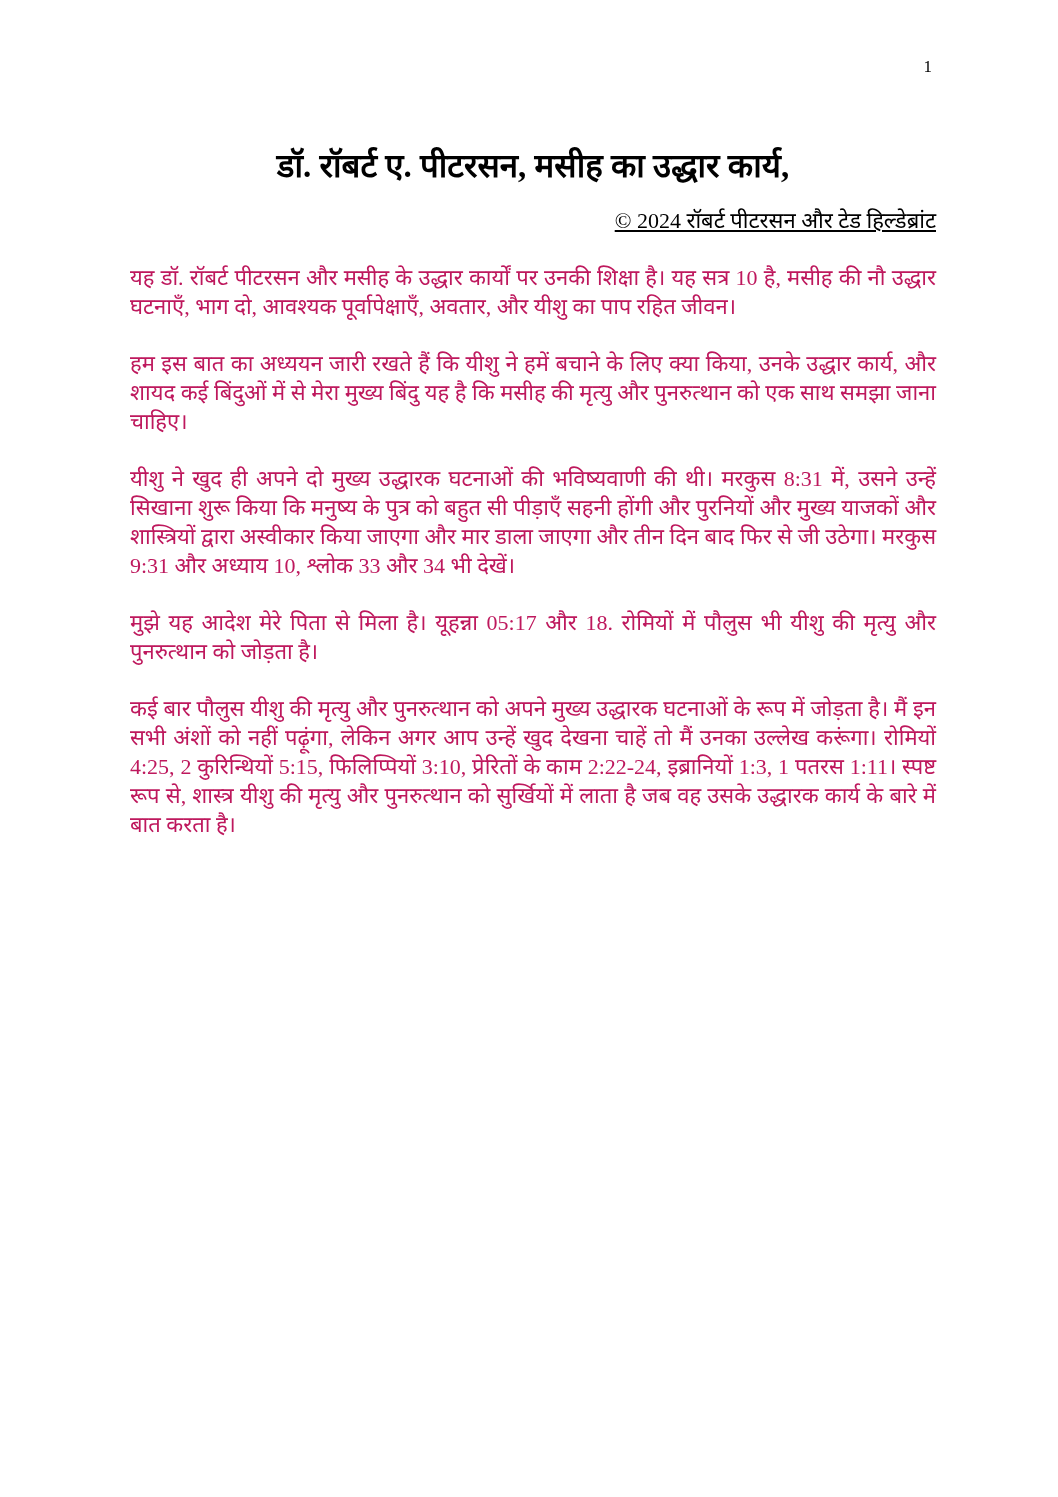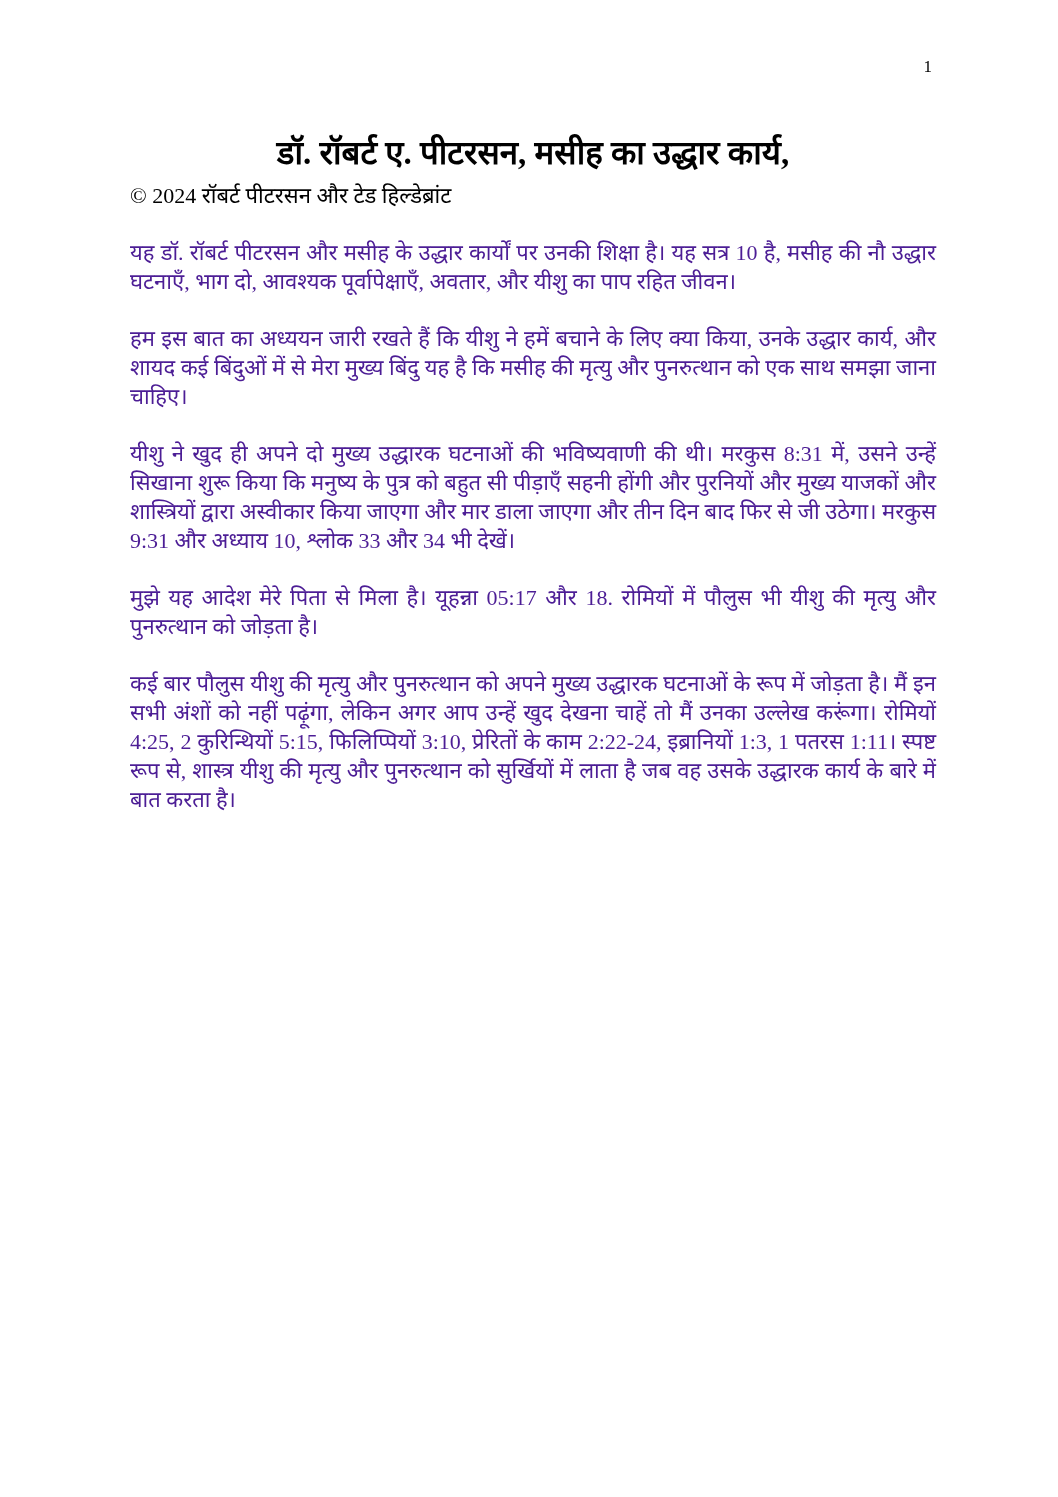--- a/index.html
+++ b/index.html
@@ -23,46 +23,47 @@
     right: 126px;
     font-size: 17px;
     line-height: 1;
     color: #000000;
   }
   .content {
     padding: 126px 122px 0 130px;
     box-sizing: border-box;
   }
   .doc-title {
-    margin: 3px;
+    margin: 16px;
     text-align: center;
     font-size: 33px;
     line-height: 48px;
     font-weight: bold;
     color: #000000;
   }
   .doc-title .title-line {
     display: block;
   }
   .copyright {
     margin: 4px 0 4px 0;
-    text-align: left;
+    text-align: right;
     font-size: 22px;
     line-height: 30px;
     color: #000000;
+    text-decoration: underline;
   }
   .body-text {
     margin-top: 27px;
   }
   .body-text p {
     margin: 0 0 28px 0;
     font-size: 22px;
     line-height: 29px;
     text-align: justify;
-    color: #4c1d95;
+    color: #be185d;
   }
 </style>
 </head>
 <body>
 
 <div class="page">
 
   <div class="page-number">1</div>
 
   <div class="content">

